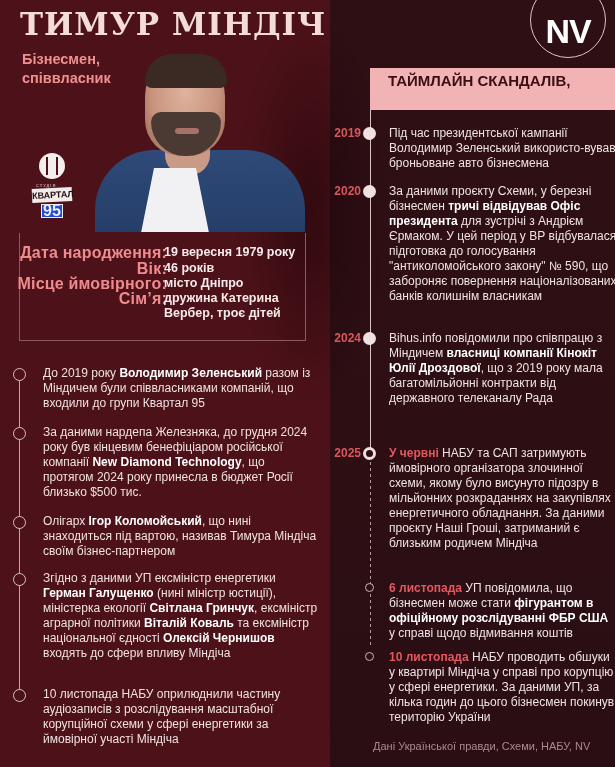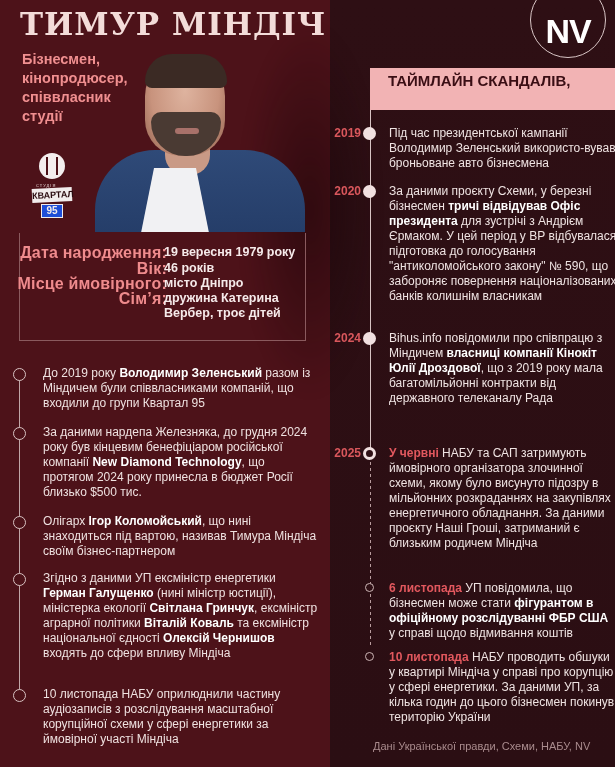--- a/index.html
+++ b/index.html
@@ -49,21 +49,21 @@
     .logo .studio {
       position: absolute; left: 6px; top: 31px; font-size: 4px; letter-spacing: 1px; color: #e7d7d7;
     }
     .logo .kv {
       position: absolute; left: 2px; top: 36px; width: 40px; height: 14px;
       background: #f1ecec; color: #2a0b10; font-weight: bold; font-size: 9px;
       text-align: center; line-height: 14px; transform: rotate(-3deg);
     }
     .logo .num {
       position: absolute; left: 11px; top: 52px; width: 22px; height: 14px;
-      background: #1d4ed8; border: 1px solid #f1ecec; color: #f1ecec; font-weight: bold; font-size: 10px;
+      background: #1d4ed8; border: 1px solid #f1ecec; color: #f1ecec; font-weight: bold; font-size: 16px;
       text-align: center; line-height: 12px;
     }
     .photo {
       position: absolute; left: 95px; top: 50px; width: 210px; height: 182px; overflow: hidden;
     }
     .photo .jacket {
       position: absolute; left: 0; top: 100px; width: 210px; height: 100px;
       background: linear-gradient(180deg, #2f4a78, #233b66);
       border-radius: 60px 60px 0 0;
     }
@@ -156,23 +156,21 @@
 <body>
 
 <div class="left-bg"></div>
 <div class="right-bg"></div>
 <div class="shadow-blob"></div>
 
 <div class="title">ТИМУР МІНДІЧ</div>
 
 <div class="subtitle">
   <div>Бізнесмен,</div>
-  <div>кінопродюсер,</div>
   <div>співвласник</div>
-  <div>студії</div>
 </div>
 
 <div class="logo">
   <div class="circle"></div>
   <div class="studio">СТУДІЯ</div>
   <div class="kv">КВАРТАЛ</div>
   <div class="num">95</div>
 </div>
 
 <div class="photo">

